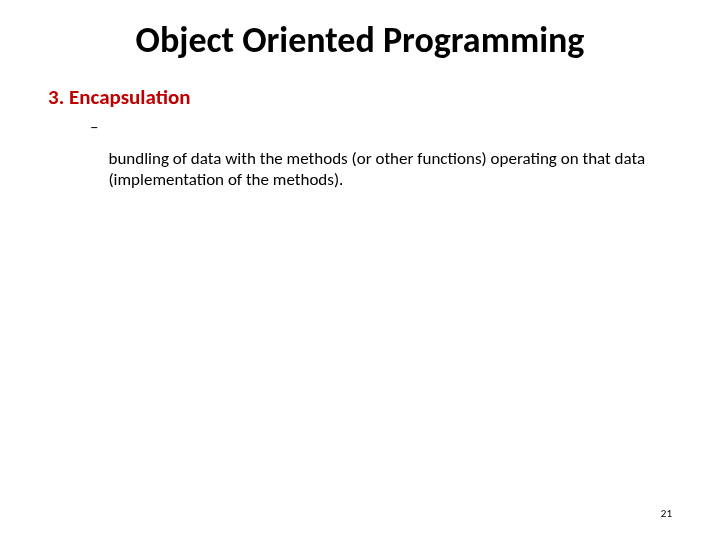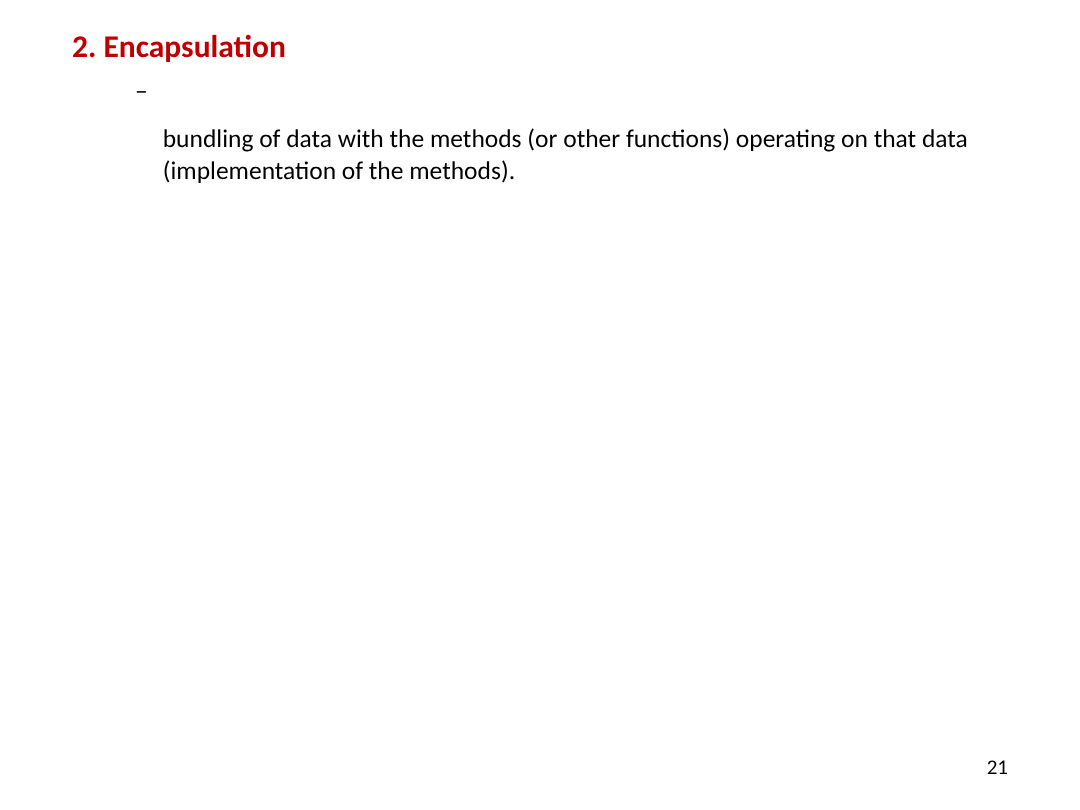--- a/index.html
+++ b/index.html
@@ -54,31 +54,32 @@
       color: #000000;
       font-weight: 400;
       line-height: 1.25;
       max-width: 560px;
       margin-top: 32px;
     }
     .page-number {
       position: absolute;
       bottom: 20px;
       right: 48px;
-      font-size: 14px;
+      font-size: 11px;
       color: #000000;
       font-family: Calibri, Arial, sans-serif;
     }
   </style>
 </head>
 <body>
 
 <div class="slide">
+  <h1 class="title">Object Oriented Programming</h1>
 
-  <div class="section-heading">2. Encapsulation</div>
+  <div class="section-heading">3. Encapsulation</div>
 
   <div class="bullet-row">
     <span class="bullet-dash">–</span>
     <span class="bullet-text">bundling of data with the methods (or other functions) operating on that data (implementation of the methods).</span>
   </div>
 
   <div class="page-number">21</div>
 </div>
 
 </body></html>

